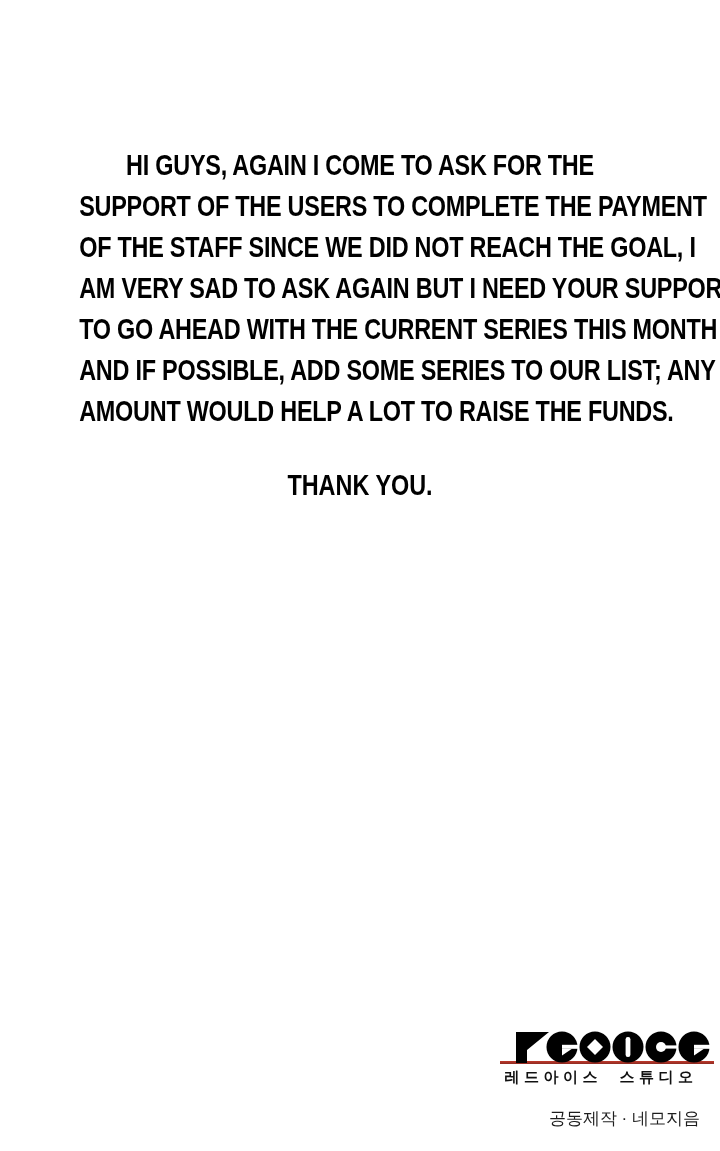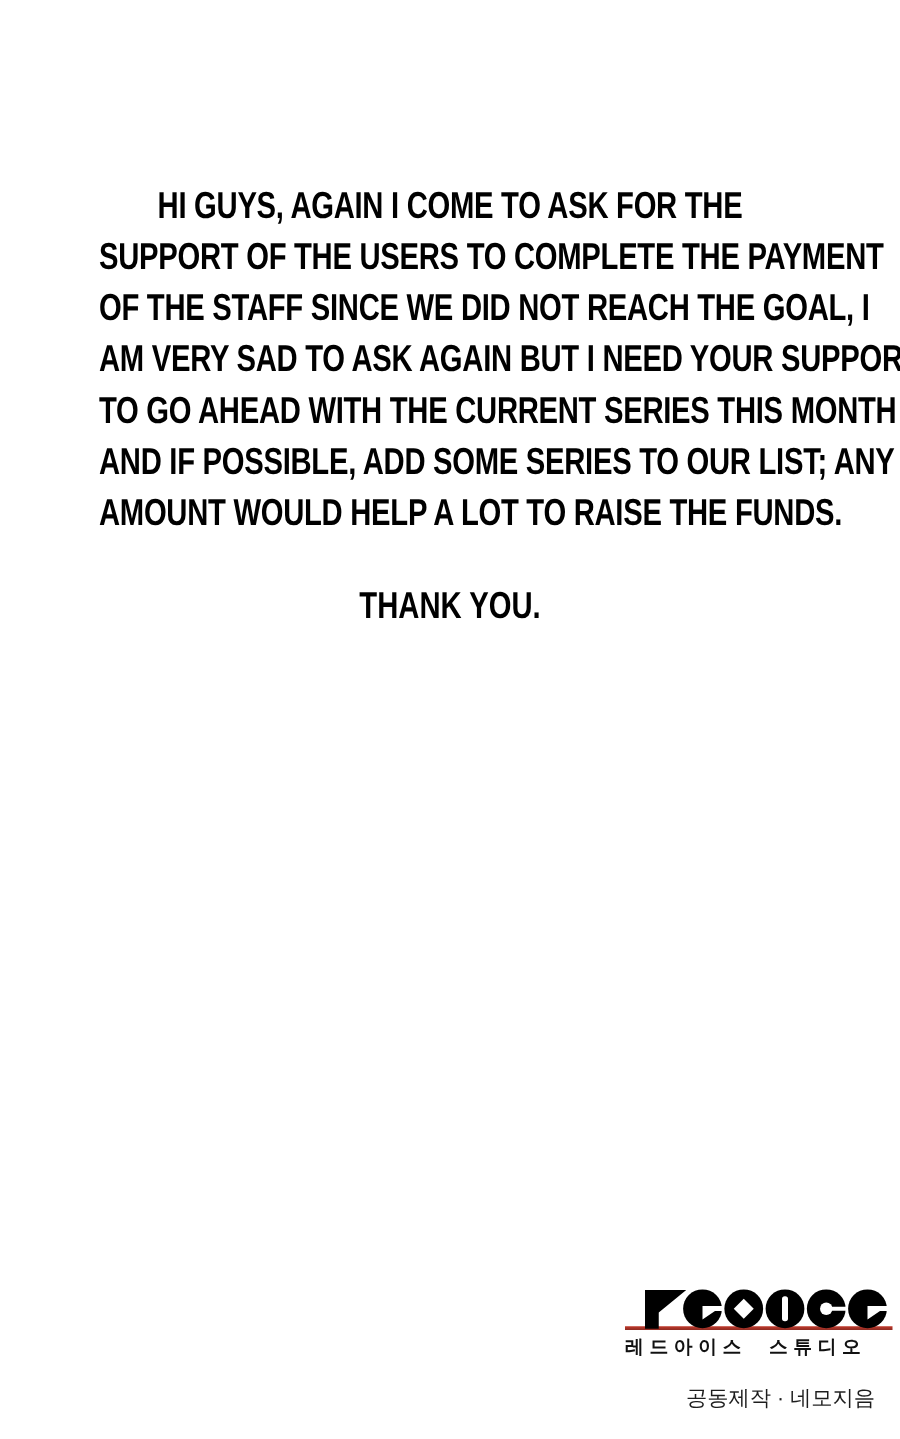--- a/index.html
+++ b/index.html
@@ -45,21 +45,21 @@
     padding-right:4px;
     height:34px;
   }
   .accent-line{
     height:3px;
     margin-top:-3px;
     background:linear-gradient(to bottom,#c0392b,#8e2b22);
   }
   .studio{
     margin-top:4px;
-    text-align:left;
+    text-align:center;
     padding-right:12px;
     font-size:15px;
     font-weight:bold;
     letter-spacing:4.5px;
     word-spacing:9px;
     white-space:nowrap;
     color:#111;
   }
   .credits{
     margin-top:20px;

